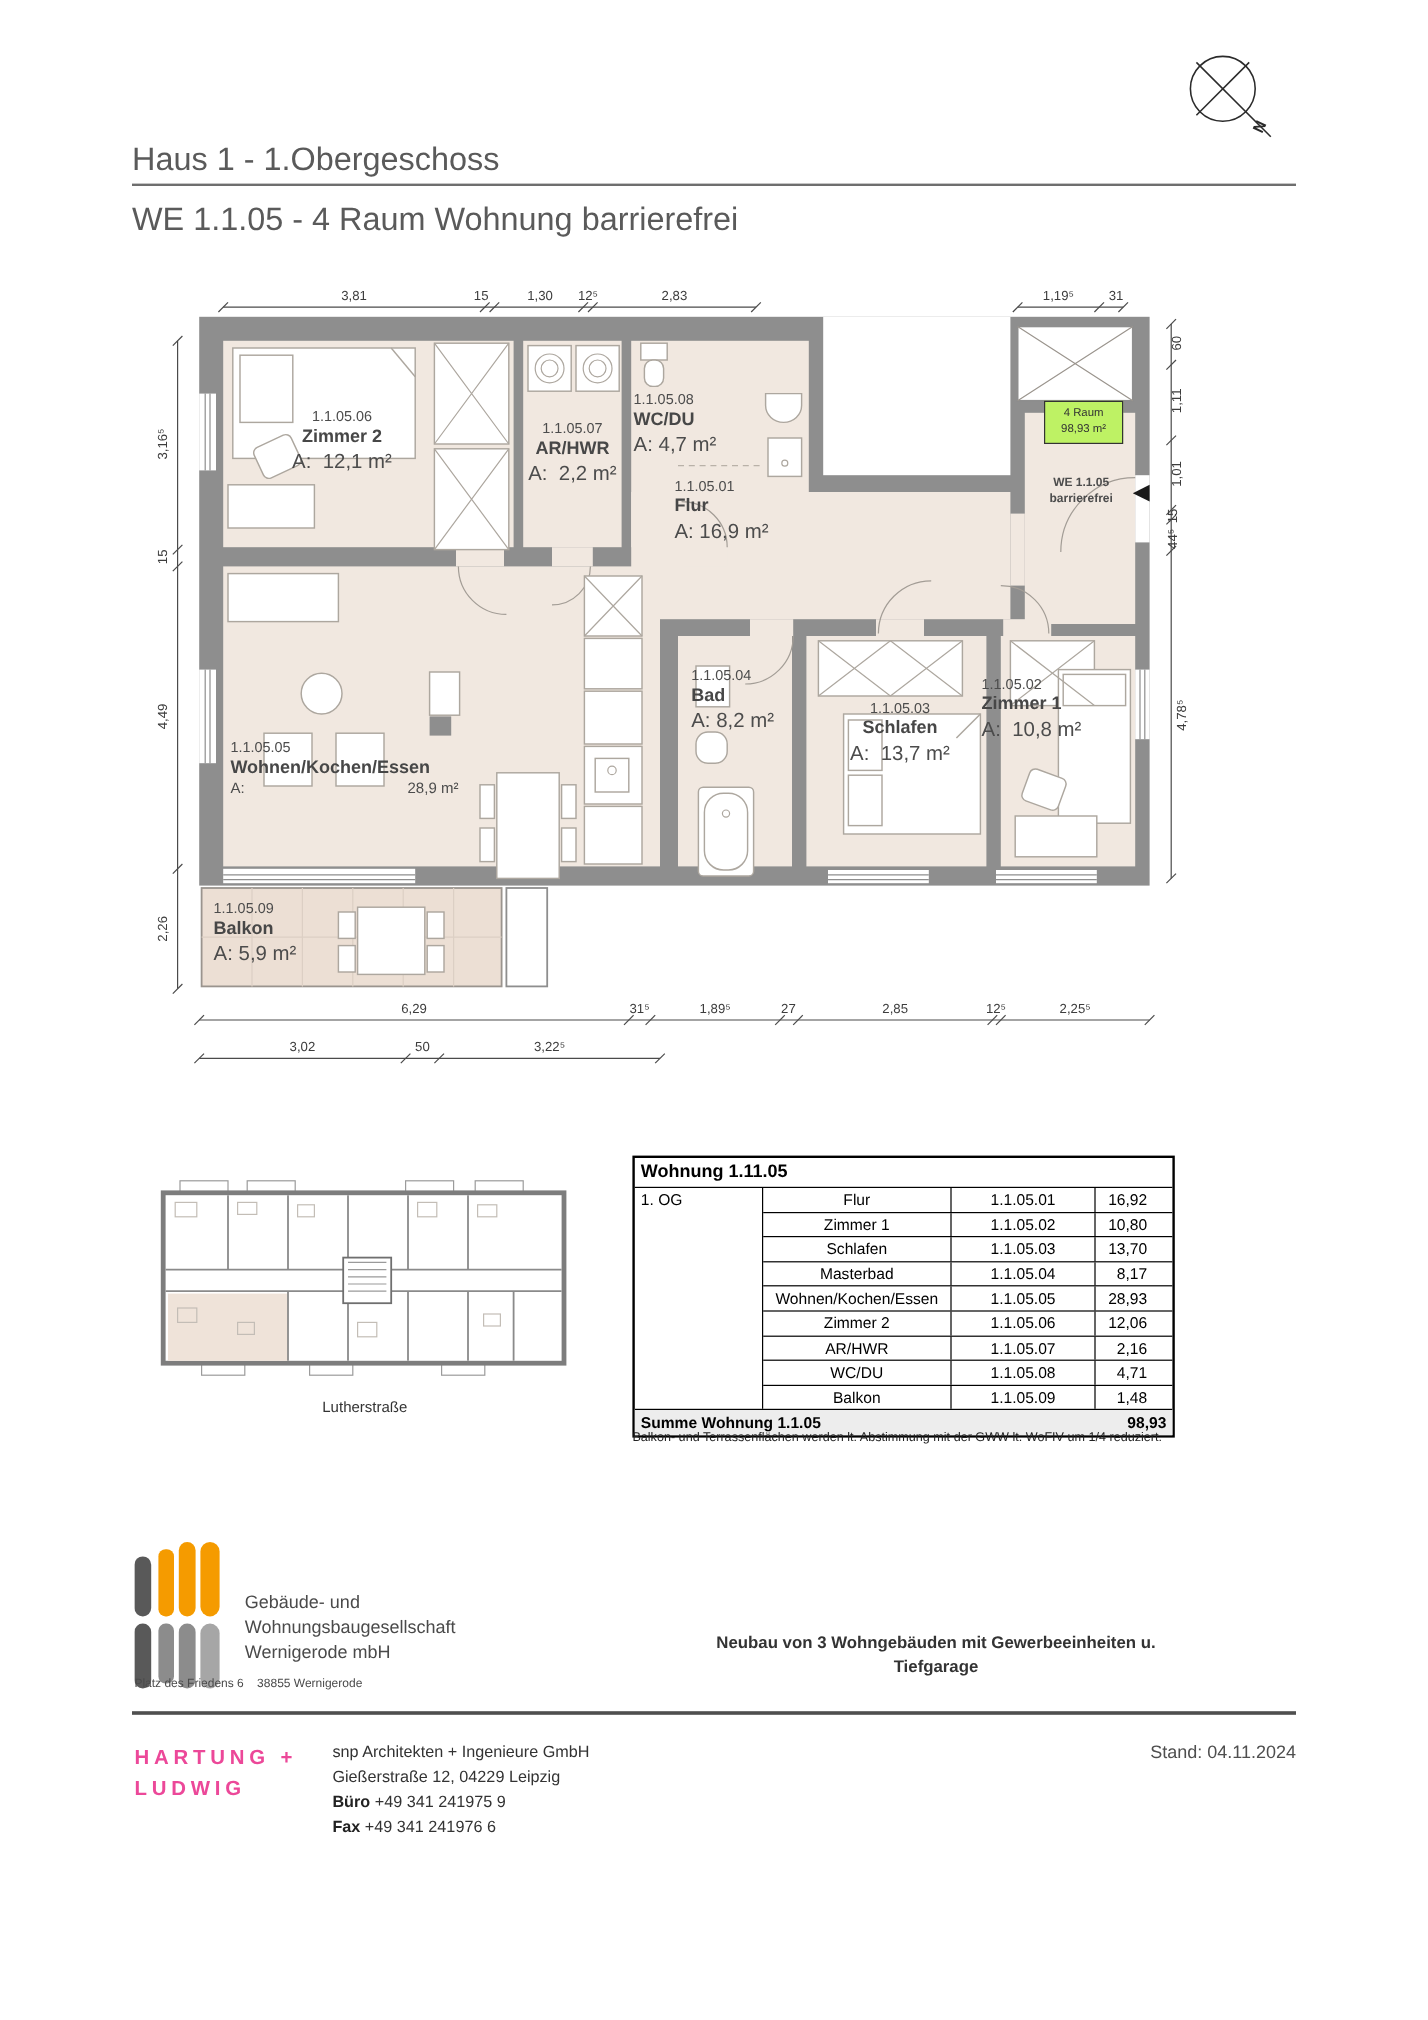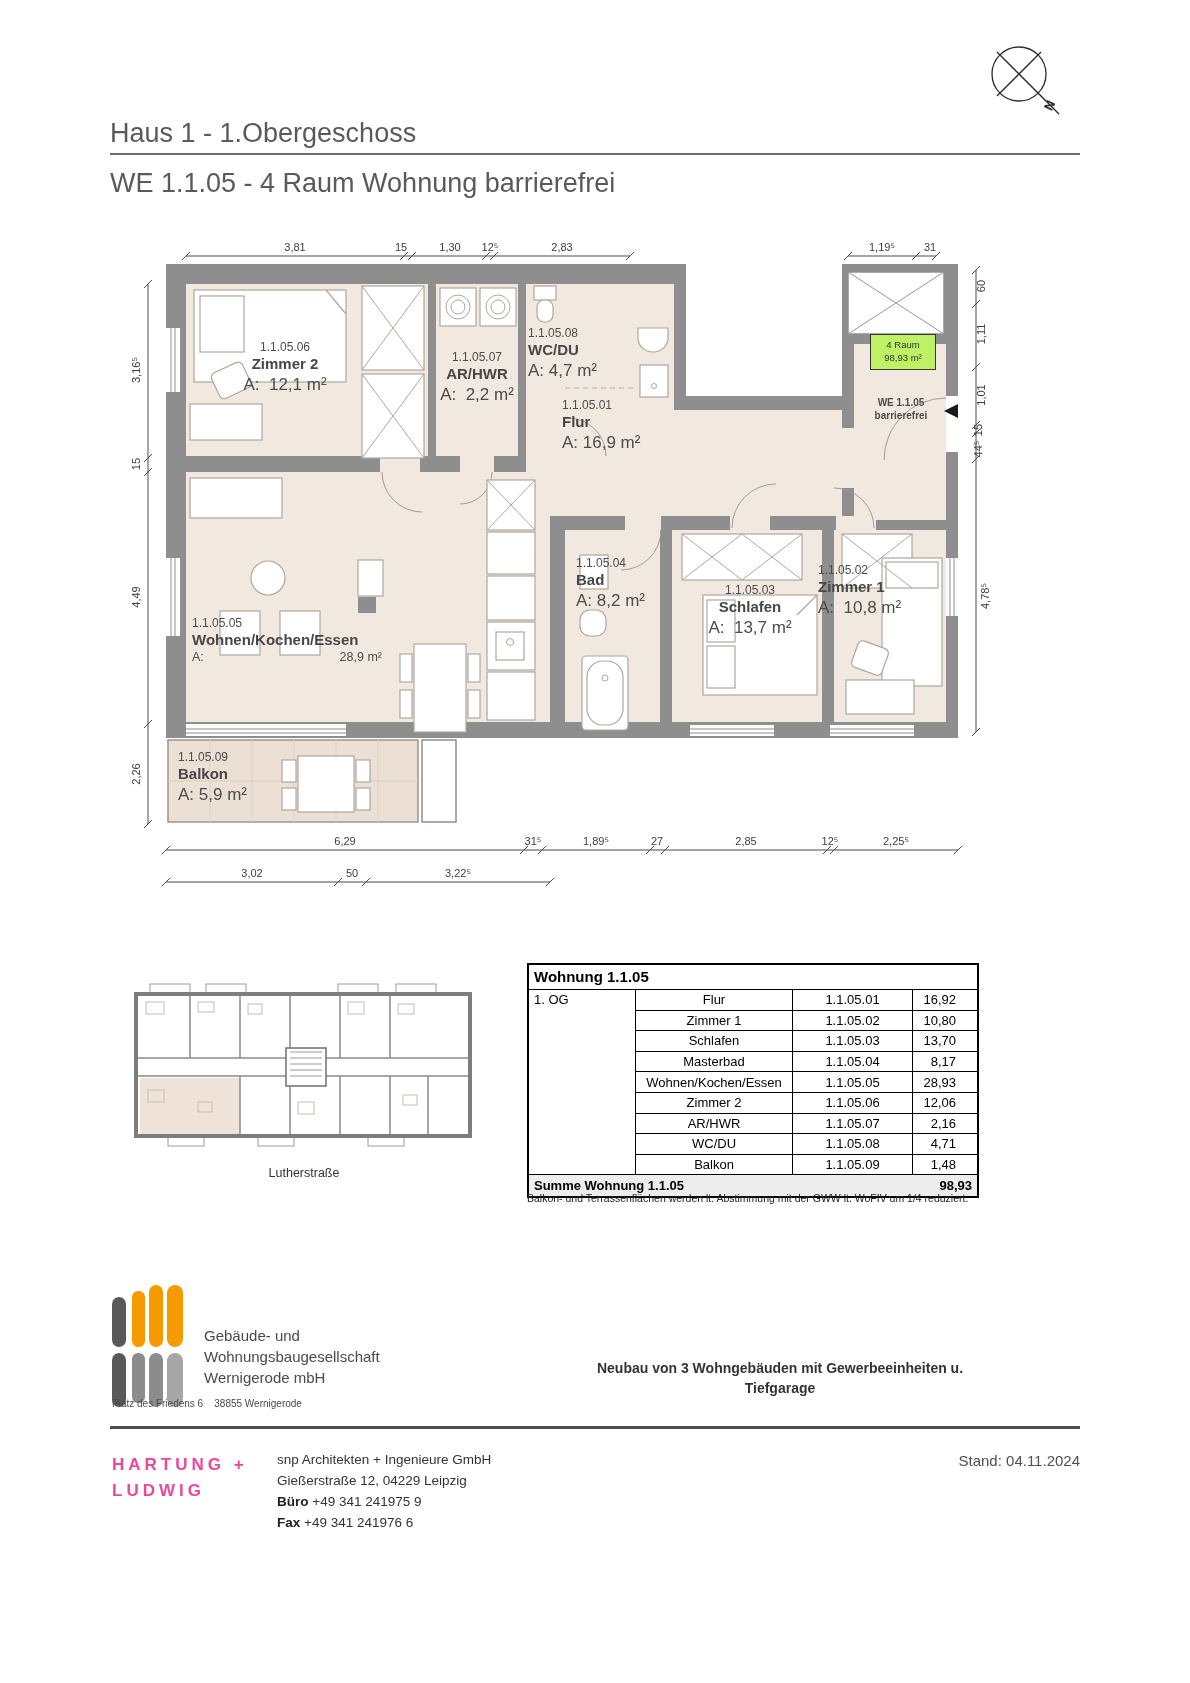--- a/index.html
+++ b/index.html
@@ -444,21 +444,21 @@
           <rect x="20" y="108" width="16" height="12"></rect>
         <rect x="70" y="120" width="14" height="10"></rect>
           <rect x="170" y="120" width="16" height="12"></rect>
         <rect x="275" y="113" width="14" height="10"></rect>
       </g>
     </svg>
   </div>
   <div class="abs street">Lutherstraße</div>
 
   <div class="abs" id="tbl">
-    <div class="ttl">Wohnung 1.1.05</div>
+    <div class="ttl">Wohnung 1.11.05</div>
     <div class="body">
       <div class="fl">1. OG</div>
       <div class="grid">
         <div class="r">
             <div class="c1">Flur</div>
             <div class="c2">1.1.05.01</div>
             <div class="c3">16,92</div>
           </div>
         <div class="r">
             <div class="c1">Zimmer 1</div>

